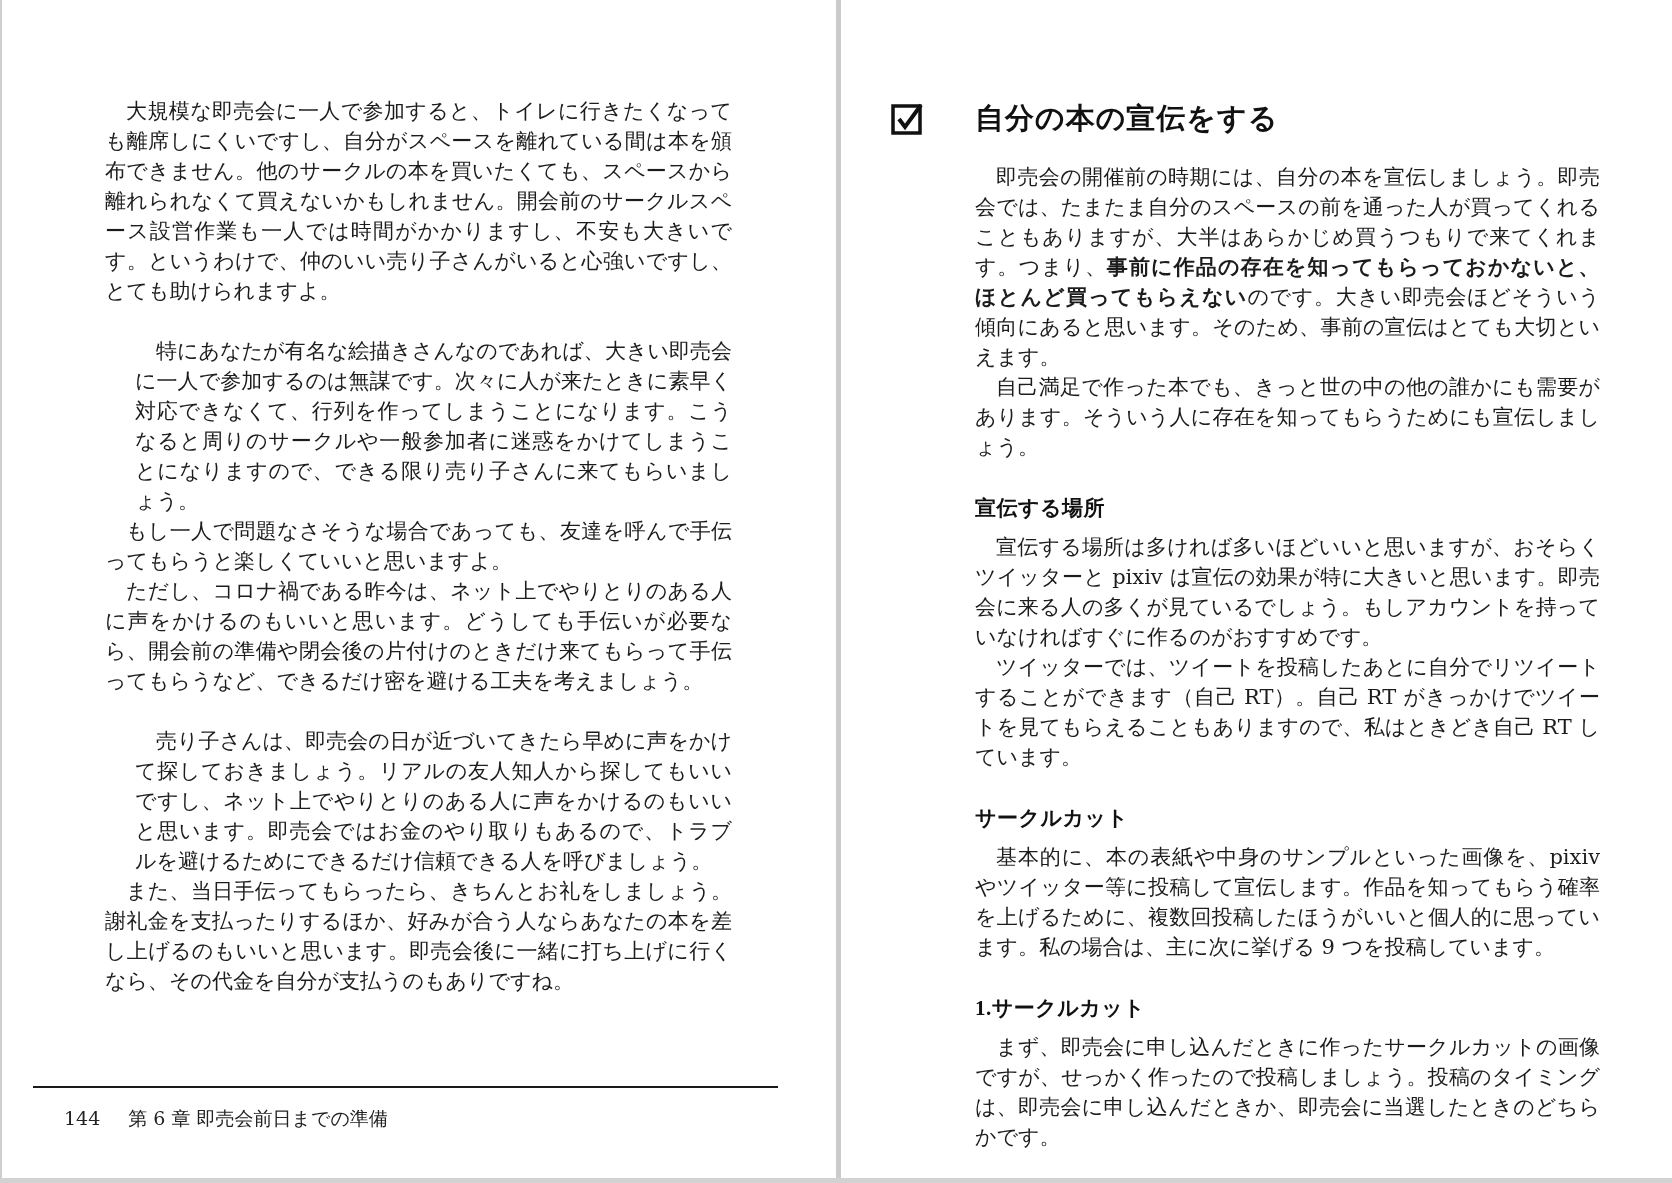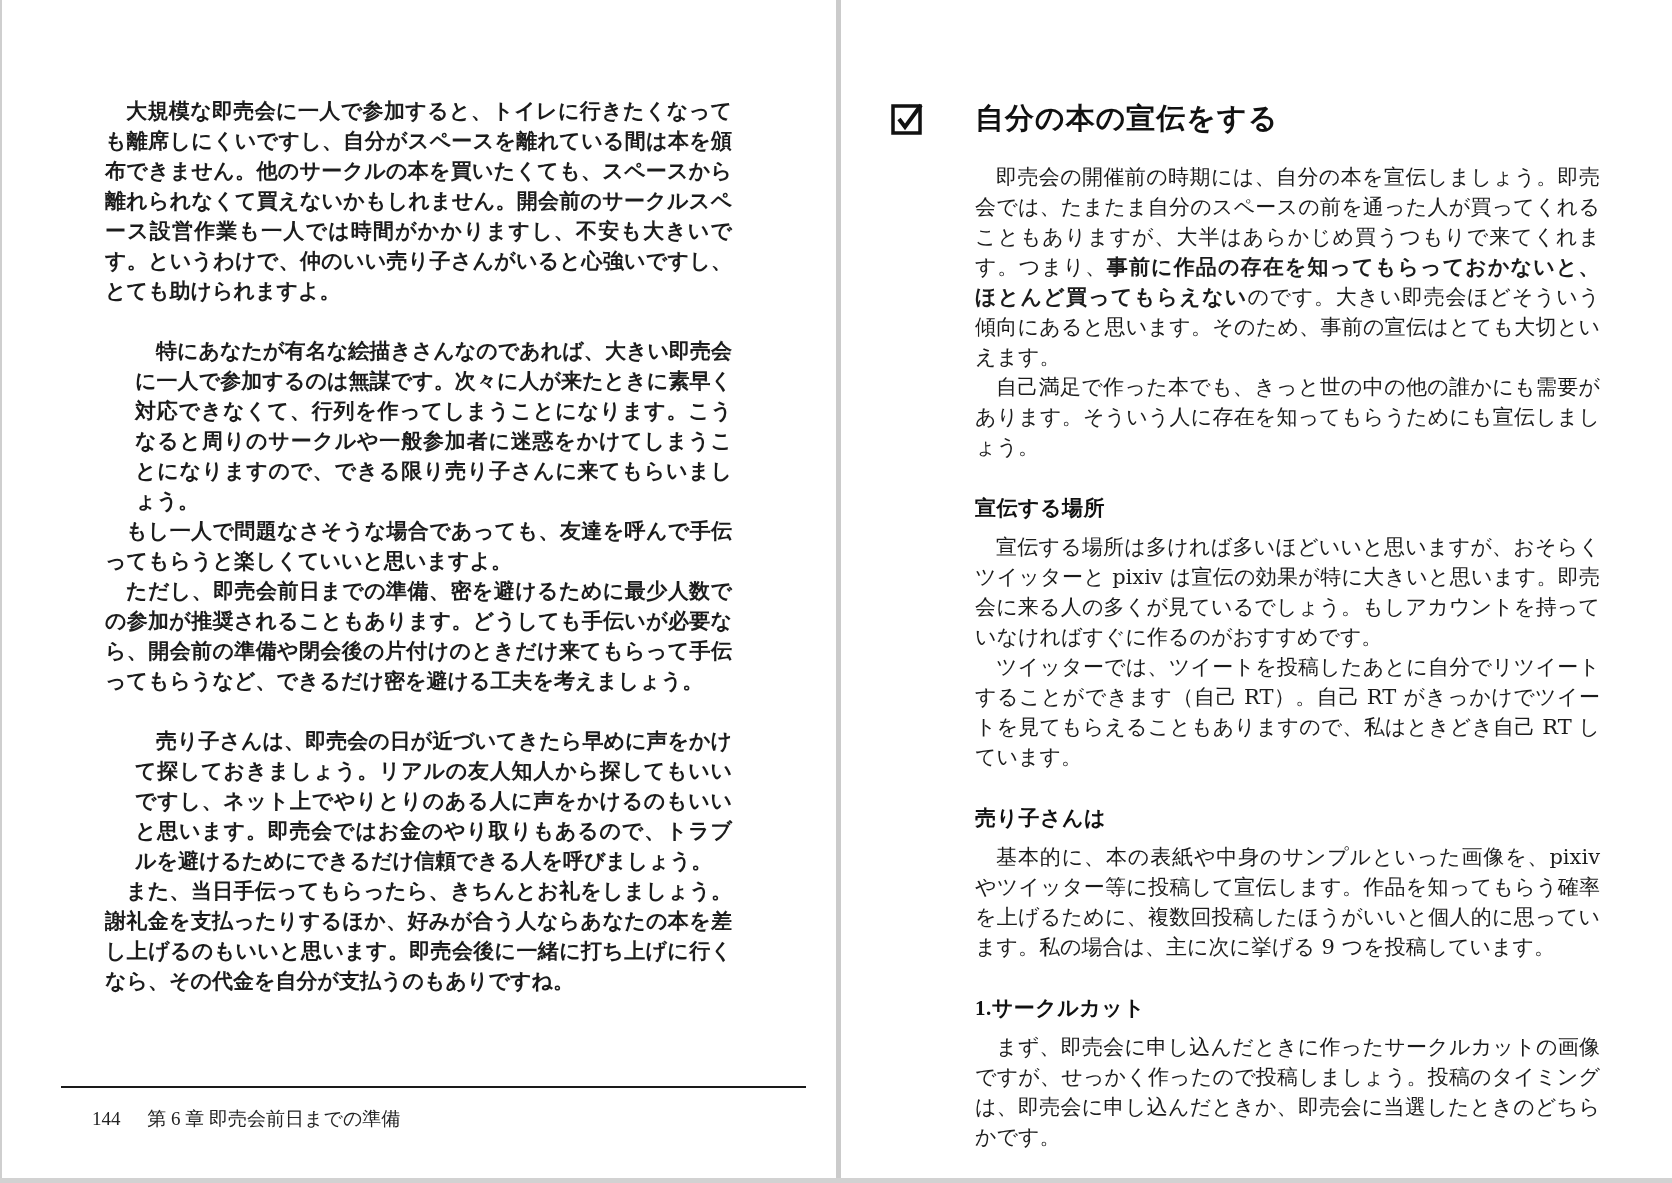--- a/index.html
+++ b/index.html
@@ -33,21 +33,20 @@
     position: absolute; top: 0; height: 1178px; background: #ffffff;
   }
   .page-left  { left: 2px;   width: 834px; }
   .page-right { left: 841px; width: 831px; }
 
   
   .body-text {
     font-size: 21px;
     line-height: 30px;
     text-align: justify;
-    font-weight: bold;
   }
   .page-left .body-text {
     margin: 96px 104px 0 103px; 
   }
   .page-right .body-col {
     margin: 0 72px 0 134px; 
     font-size: 21px;
     line-height: 30px;
     text-align: justify;
   }
@@ -92,21 +91,21 @@
     margin: 31px 0 9px 0;
     text-indent: 0;
     letter-spacing: 0.5px;
   }
 
   
   .footer {
     position: absolute;
     top: 1086px;
   }
-  .page-left .footer  { left: 59px;  width: 745px; font-family: Liberation Serif, serif; }
+  .page-left .footer  { left: 31px;  width: 745px; }
   .page-right .footer { left: 52px;  width: 741px; }
   .footer-rule {
     height: 2px;
     background: #1a1a1a;
     margin: 0;
     border: none;
   }
   .footer-line {
     margin-top: 18px;
     font-size: 19px;
@@ -120,21 +119,21 @@
 </head>
 <body>
 
 <div class="spread">
 
   <div class="page page-left">
     <div class="body-text" id="left-paragraphs">
         <p class="para"><span>大規模な即売会に一人で参加すると、トイレに行きたくなっても離席しにくいですし、自分がスペースを離れている間は本を頒布できません。他のサークルの本を買いたくても、スペースから離れられなくて買えないかもしれません。開会前のサークルスペース設営作業も一人では時間がかかりますし、不安も大きいです。というわけで、仲のいい売り子さんがいると心強いですし、とても助けられますよ。</span></p>
         <p class="para gap"><span>特にあなたが有名な絵描きさんなのであれば、大きい即売会に一人で参加するのは無謀です。次々に人が来たときに素早く対応できなくて、行列を作ってしまうことになります。こうなると周りのサークルや一般参加者に迷惑をかけてしまうことになりますので、できる限り売り子さんに来てもらいましょう。</span></p>
         <p class="para"><span>もし一人で問題なさそうな場合であっても、友達を呼んで手伝ってもらうと楽しくていいと思いますよ。</span></p>
-        <p class="para"><span>ただし、即売会前日までの準備、密を避けるために最少人数での参加が推奨されることもあります。どうしても手伝いが必要なら、開会前の準備や閉会後の片付けのときだけ来てもらって手伝ってもらうなど、できるだけ密を避ける工夫を考えましょう。</span></p>
+        <p class="para"><span>ただし、コロナ禍である昨今は、ネット上でやりとりのある人に声をかけるのもいいと思います。どうしても手伝いが必要なら、開会前の準備や閉会後の片付けのときだけ来てもらって手伝ってもらうなど、できるだけ密を避ける工夫を考えましょう。</span></p>
         <p class="para gap"><span>売り子さんは、即売会の日が近づいてきたら早めに声をかけて探しておきましょう。リアルの友人知人から探してもいいですし、ネット上でやりとりのある人に声をかけるのもいいと思います。即売会ではお金のやり取りもあるので、トラブルを避けるためにできるだけ信頼できる人を呼びましょう。</span></p>
         <p class="para"><span>また、当日手伝ってもらったら、きちんとお礼をしましょう。謝礼金を支払ったりするほか、好みが合う人ならあなたの本を差し上げるのもいいと思います。即売会後に一緒に打ち上げに行くなら、その代金を自分が支払うのもありですね。</span></p>
       </div>
     <div class="footer">
       <div class="footer-rule"></div>
       <div class="footer-line">
         <span class="footer-pageno">144</span>
         <span class="footer-chapter">第 6 章 即売会前日までの準備</span>
       </div>
     </div>
@@ -151,21 +150,21 @@
         </svg>
       </span>
       <h1 class="heading-title">自分の本の宣伝をする</h1>
     </div>
     <div class="body-col" id="right-content">
         <p class="para"><span>即売会の開催前の時期には、自分の本を宣伝しましょう。即売会では、たまたま自分のスペースの前を通った人が買ってくれることもありますが、大半はあらかじめ買うつもりで来てくれます。つまり、</span><b>事前に作品の存在を知ってもらっておかないと、ほとんど買ってもらえない</b><span>のです。大きい即売会ほどそういう傾向にあると思います。そのため、事前の宣伝はとても大切といえます。</span></p>
         <p class="para"><span>自己満足で作った本でも、きっと世の中の他の誰かにも需要があります。そういう人に存在を知ってもらうためにも宣伝しましょう。</span></p>
         <h2 class="subheading">宣伝する場所</h2>
         <p class="para"><span>宣伝する場所は多ければ多いほどいいと思いますが、おそらくツイッターと pixiv は宣伝の効果が特に大きいと思います。即売会に来る人の多くが見ているでしょう。もしアカウントを持っていなければすぐに作るのがおすすめです。</span></p>
         <p class="para"><span>ツイッターでは、ツイートを投稿したあとに自分でリツイートすることができます（自己 RT）。自己 RT がきっかけでツイートを見てもらえることもありますので、私はときどき自己 RT しています。</span></p>
-        <h2 class="subheading">売り子さんは</h2>
+        <h2 class="subheading">サークルカット</h2>
         <p class="para"><span>基本的に、本の表紙や中身のサンプルといった画像を、pixiv やツイッター等に投稿して宣伝します。作品を知ってもらう確率を上げるために、複数回投稿したほうがいいと個人的に思っています。私の場合は、主に次に挙げる 9 つを投稿しています。</span></p>
         <h2 class="subheading">1.サークルカット</h2>
         <p class="para"><span>まず、即売会に申し込んだときに作ったサークルカットの画像ですが、せっかく作ったので投稿しましょう。投稿のタイミングは、即売会に申し込んだときか、即売会に当選したときのどちらかです。</span></p>
       </div>
   </div>
 
   <div class="edge-left"></div>
   <div class="edge-bottom"></div>
 </div>
 

